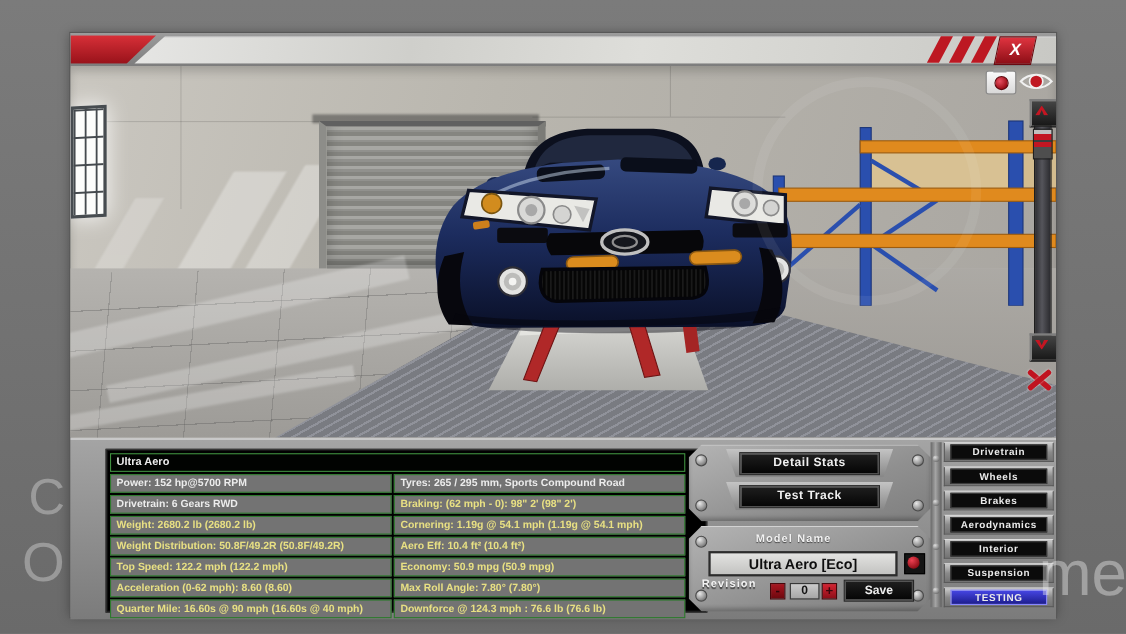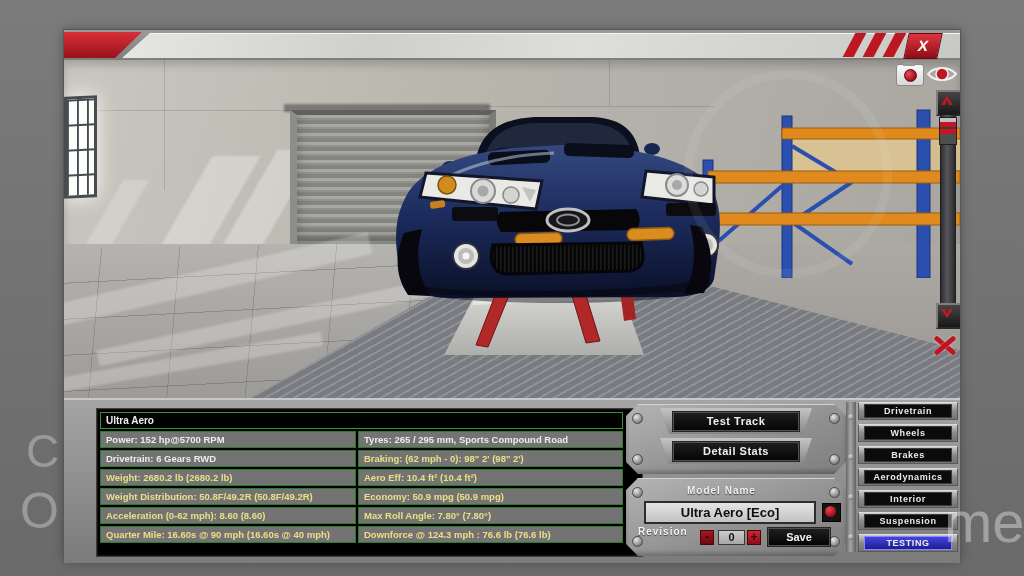--- a/index.html
+++ b/index.html
@@ -252,46 +252,48 @@
 
       <div class="stats">
         <div class="stats-inner">
           <div class="stats-header">Ultra Aero</div>
           <div class="stats-cols">
             <div class="scol left">
               <div class="cell">Power: 152 hp@5700 RPM</div>
               <div class="cell">Drivetrain: 6 Gears RWD</div>
               <div class="cell hl">Weight: 2680.2 lb (2680.2 lb)</div>
               <div class="cell hl">Weight Distribution: 50.8F/49.2R (50.8F/49.2R)</div>
+              <div class="cell hl">Top Speed: 122.2 mph (122.2 mph)</div>
               <div class="cell hl">Acceleration (0-62 mph): 8.60 (8.60)</div>
               <div class="cell hl">Quarter Mile: 16.60s @ 90 mph (16.60s @ 40 mph)</div>
             </div>
             <div class="scol right">
               <div class="cell">Tyres: 265 / 295 mm, Sports Compound Road</div>
               <div class="cell hl">Braking: (62 mph - 0): 98" 2' (98" 2')</div>
+              <div class="cell hl">Cornering: 1.19g @ 54.1 mph (1.19g @ 54.1 mph)</div>
               <div class="cell hl">Aero Eff: 10.4 ft² (10.4 ft²)</div>
               <div class="cell hl">Economy: 50.9 mpg (50.9 mpg)</div>
               <div class="cell hl">Max Roll Angle: 7.80° (7.80°)</div>
               <div class="cell hl">Downforce @ 124.3 mph : 76.6 lb (76.6 lb)</div>
             </div>
           </div>
         </div>
       </div>
 
       <div class="mid">
         <div class="sub sub1">
           <div class="screw" style="left:6px;top:9px"></div>
           <div class="screw" style="right:6px;top:9px"></div>
           <div class="screw" style="left:6px;bottom:9px"></div>
           <div class="screw" style="right:6px;bottom:9px"></div>
           <div class="bevel">
+            <button class="game-btn">Detail Stats</button>
+          </div>
+          <div class="bevel">
             <button class="game-btn">Test Track</button>
-          </div>
-          <div class="bevel">
-            <button class="game-btn">Detail Stats</button>
           </div>
         </div>
         <div class="sub sub2">
           <div class="screw" style="left:6px;top:9px"></div>
           <div class="screw" style="right:6px;top:9px"></div>
           <div class="screw" style="left:6px;bottom:9px"></div>
           <div class="screw" style="right:6px;bottom:9px"></div>
           <div class="mn-label">Model Name</div>
           <input class="mn-input" value="Ultra Aero [Eco]" style="">
           <div class="mn-reload">

